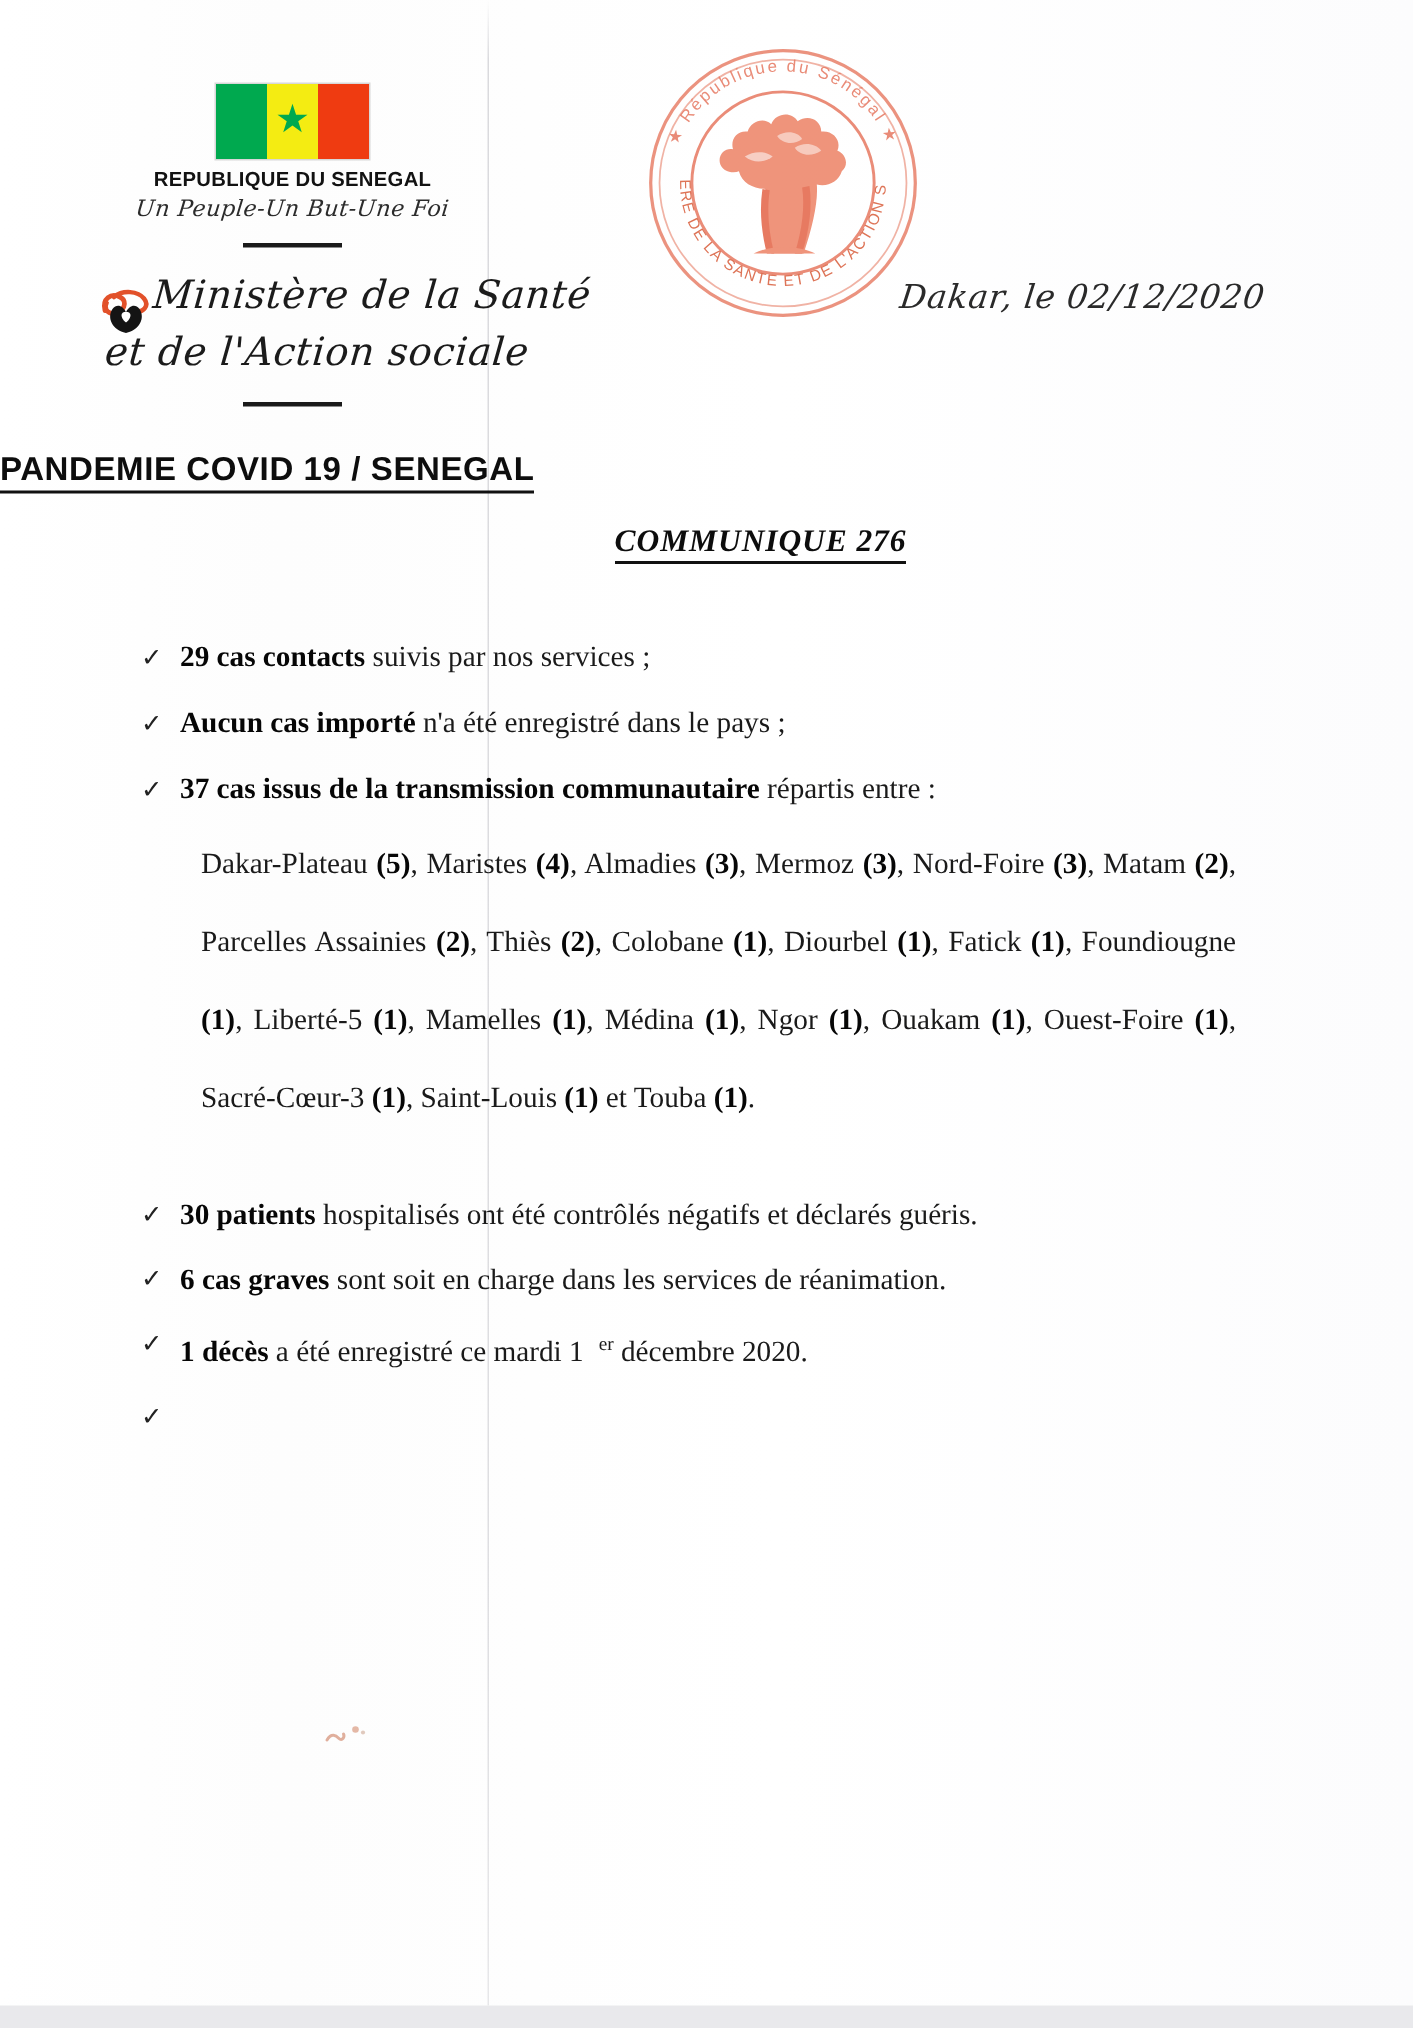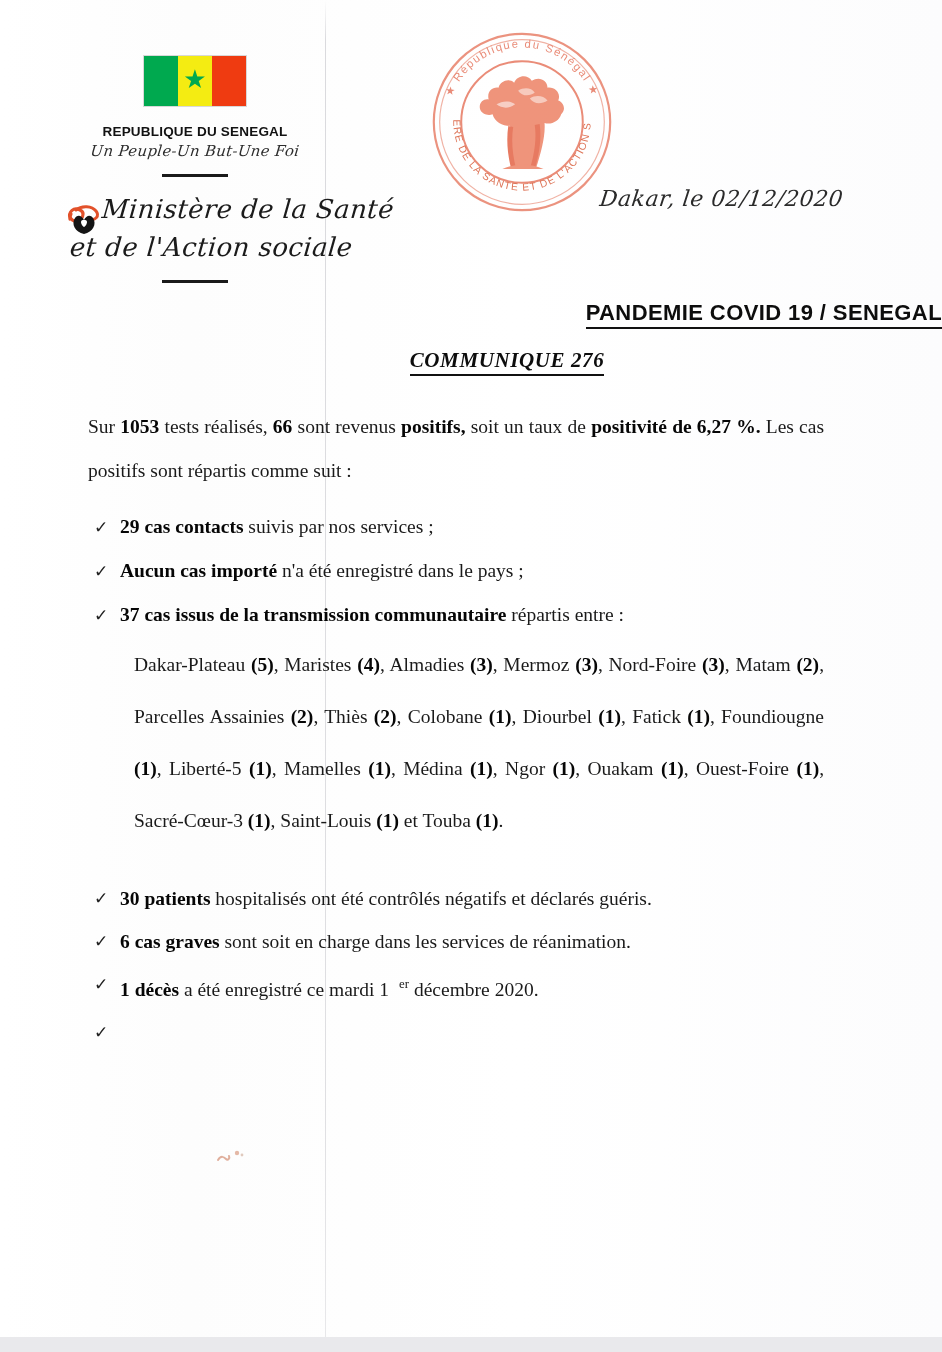--- a/index.html
+++ b/index.html
@@ -78,21 +78,21 @@
     line-height: 1;
     color: #00a94f;
     transform: translateY(-1px);
   }
 
   .republic-line {
     font-family: "Liberation Sans", sans-serif;
     font-weight: bold;
     font-size: 13.5px;
     letter-spacing: 0.2px;
-    margin-top: 17px;
+    margin-top: 5px;
     color: #121212;
   }
 
   .motto {
     font-family: "DejaVu Serif", serif;
     font-style: italic;
     font-size: 15px;
     margin-top: 3px;
     color: #2c2c2c;
     transform: skewX(-6deg);
@@ -156,21 +156,21 @@
     letter-spacing: 0.5px;
     white-space: nowrap;
   }
 
   
   .title-main {
     position: absolute;
     left: 0;
     top: 300px;
     width: 942px;
-    text-align: right;
+    text-align: left;
   }
   .title-main span {
     font-family: "Liberation Sans", sans-serif;
     font-weight: bold;
     font-size: 22px;
     letter-spacing: 0.4px;
     border-bottom: 2.5px solid #111;
     padding-bottom: 2px;
     color: #0d0d0d;
   }
@@ -340,23 +340,20 @@
   <div class="title-main">
     <span>PANDEMIE COVID 19 / SENEGAL</span>
   </div>
   <div class="title-sub">
     <span>COMMUNIQUE 276</span>
   </div>
 
   <div class="body-block">
 
 
-    <p class="para justify">
-      <span>Sur </span><b>1053</b><span> tests réalisés, </span><b>66</b><span> sont revenus </span><b>positifs,</b><span> soit un taux de </span><b>positivité de 6,27 %.</b><span> Les cas positifs sont répartis comme suit :</span>
-    </p>
 
     <ul class="bullets">
       <li>
         <span class="check">✓</span>
         <b>29 cas contacts</b><span> suivis par nos services ;</span>
       </li>
       <li>
         <span class="check">✓</span>
         <b>Aucun cas importé</b><span> n'a été enregistré dans le pays ;</span>
       </li>

